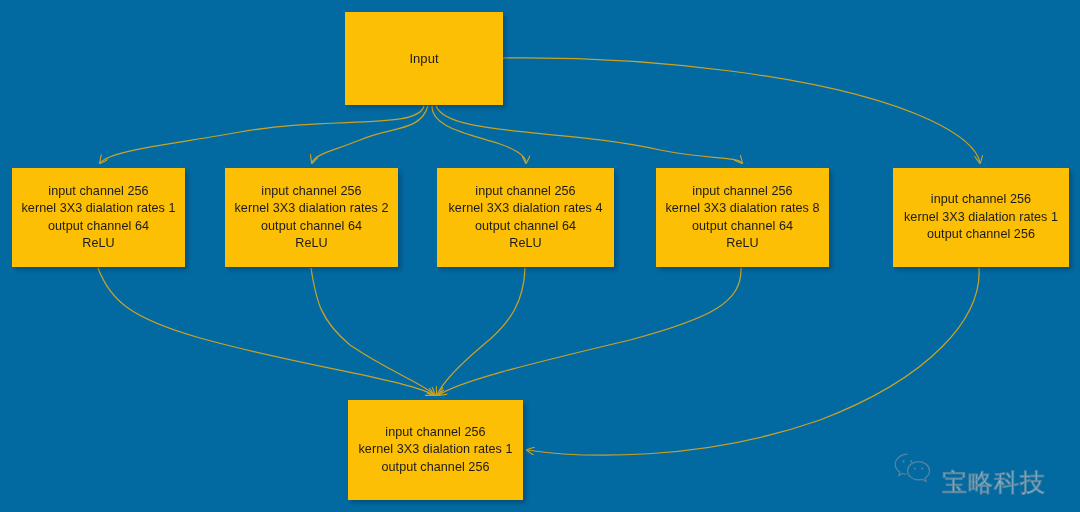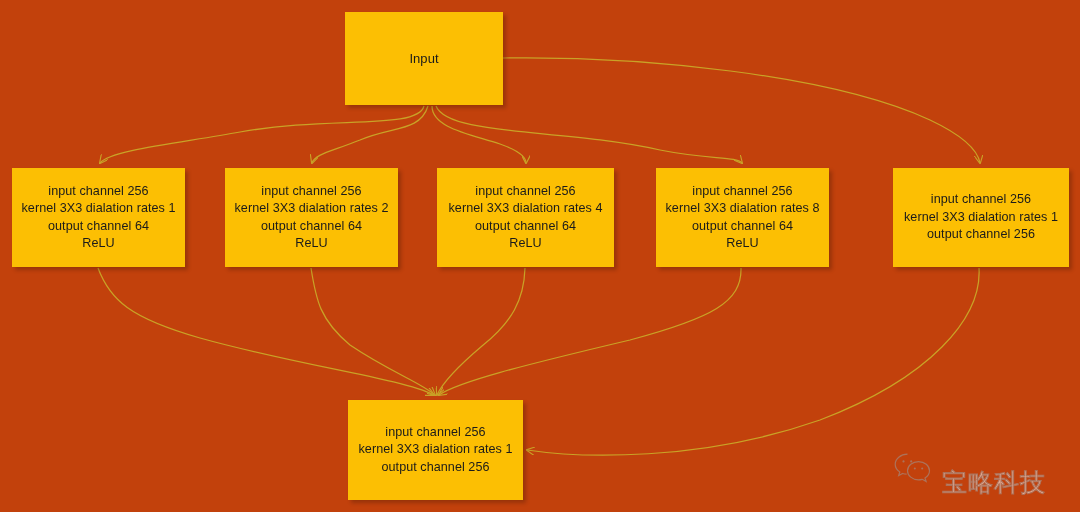--- a/index.html
+++ b/index.html
@@ -4,21 +4,21 @@
 <style>
   html, body {
     margin: 0;
     padding: 0;
     background: #ffffff;
   }
   #canvas {
     position: relative;
     width: 1080px;
     height: 512px;
-    background: #c2410c;
+    background: #0369a1;
     overflow: hidden;
     font-family: "Liberation Sans", sans-serif;
   }
   #edges {
     position: absolute;
     left: 0;
     top: 0;
     width: 1080px;
     height: 512px;
     pointer-events: none;

